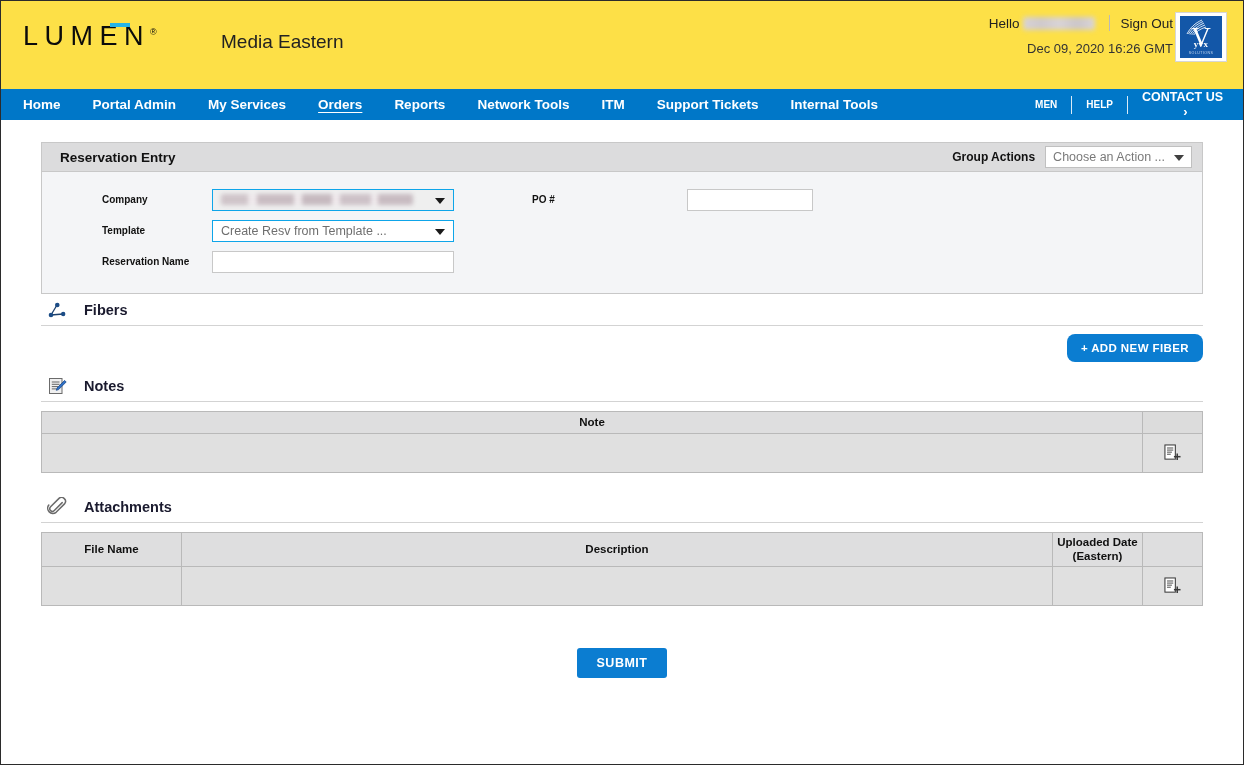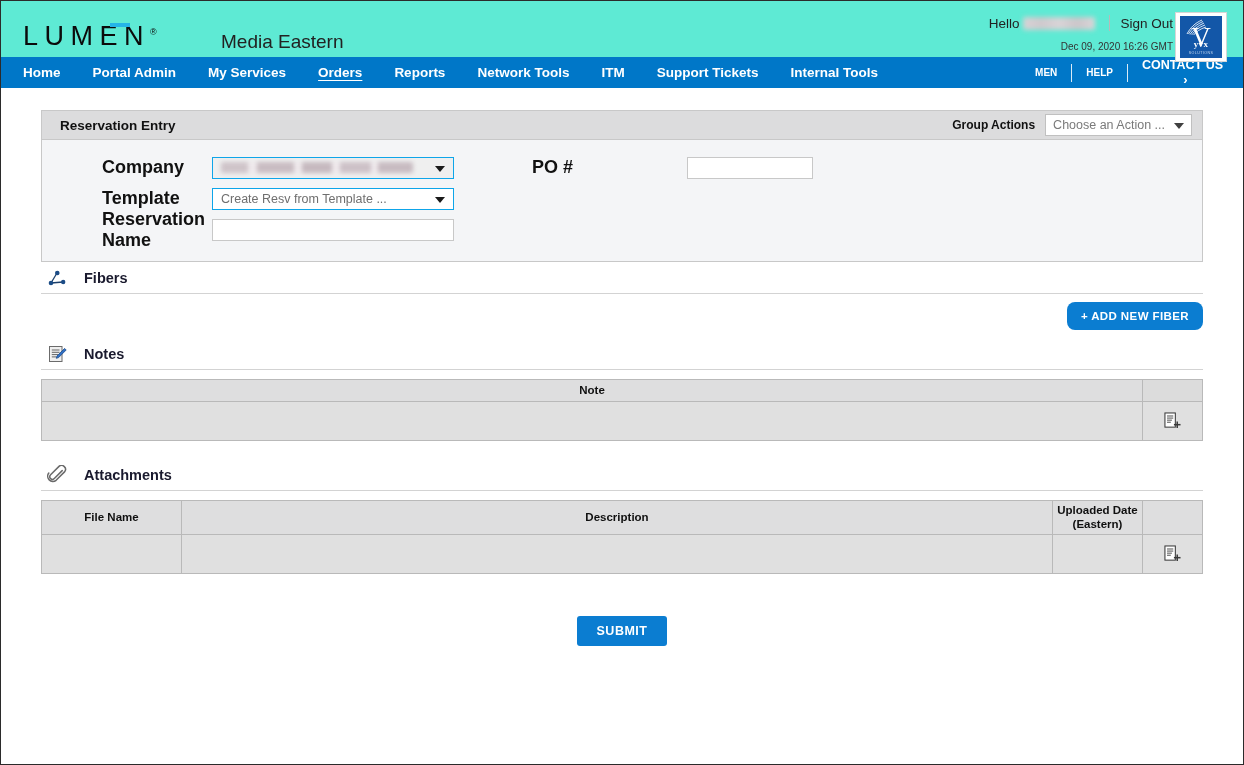--- a/index.html
+++ b/index.html
@@ -13,22 +13,22 @@
     position: relative;
     width: 1244px; height: 765px;
     background: #ffffff;
     border: 1px solid #2b2b2b;
     overflow: hidden;
   }
 
   
   .topbar {
     position: relative;
-    height: 56px;
-    background: #5eead4;
+    height: 88px;
+    background: #fde047;
   }
   .logo-wrap {
     position: absolute;
     left: 22px; top: 22px;
     display: flex; align-items: flex-start;
   }
   .lumen-logo {
     position: relative;
     font-size: 27px;
     letter-spacing: 6.5px;
@@ -75,21 +75,21 @@
   .hdr-divider {
     display: inline-block;
     width: 1px; height: 16px;
     background: #b9b9b9;
     margin: 0 10px;
   }
   .signout { color: #222; text-decoration: none; cursor: pointer; }
   .datetime {
     position: absolute;
     right: 70px; top: 40px;
-    font-size: 10px;
+    font-size: 13px;
     color: #333333;
   }
   .vyvx-logo {
     position: absolute;
     right: 16px; top: 11px;
     width: 52px; height: 50px;
     background: #ffffff;
     border: 1px solid #d6d6d6;
     display: flex; align-items: center; justify-content: center;
   }
@@ -245,21 +245,21 @@
     display: flex;
     border-bottom: 1px solid #c8c8c8;
   }
   .form-col-left { width: 470px; padding-left: 20px; }
   .form-col-right { flex: 1; padding-left: 20px; }
   .form-row {
     display: flex; align-items: center;
     height: 31px;
   }
   .form-label {
-    font-size: 18px;
+    font-size: 10px;
     font-weight: 700;
     color: #111111;
     width: 150px;
     padding-left: 40px;
   }
   .form-label.po {
     width: 155px;
     padding-left: 0;
   }
   .sel-field {

